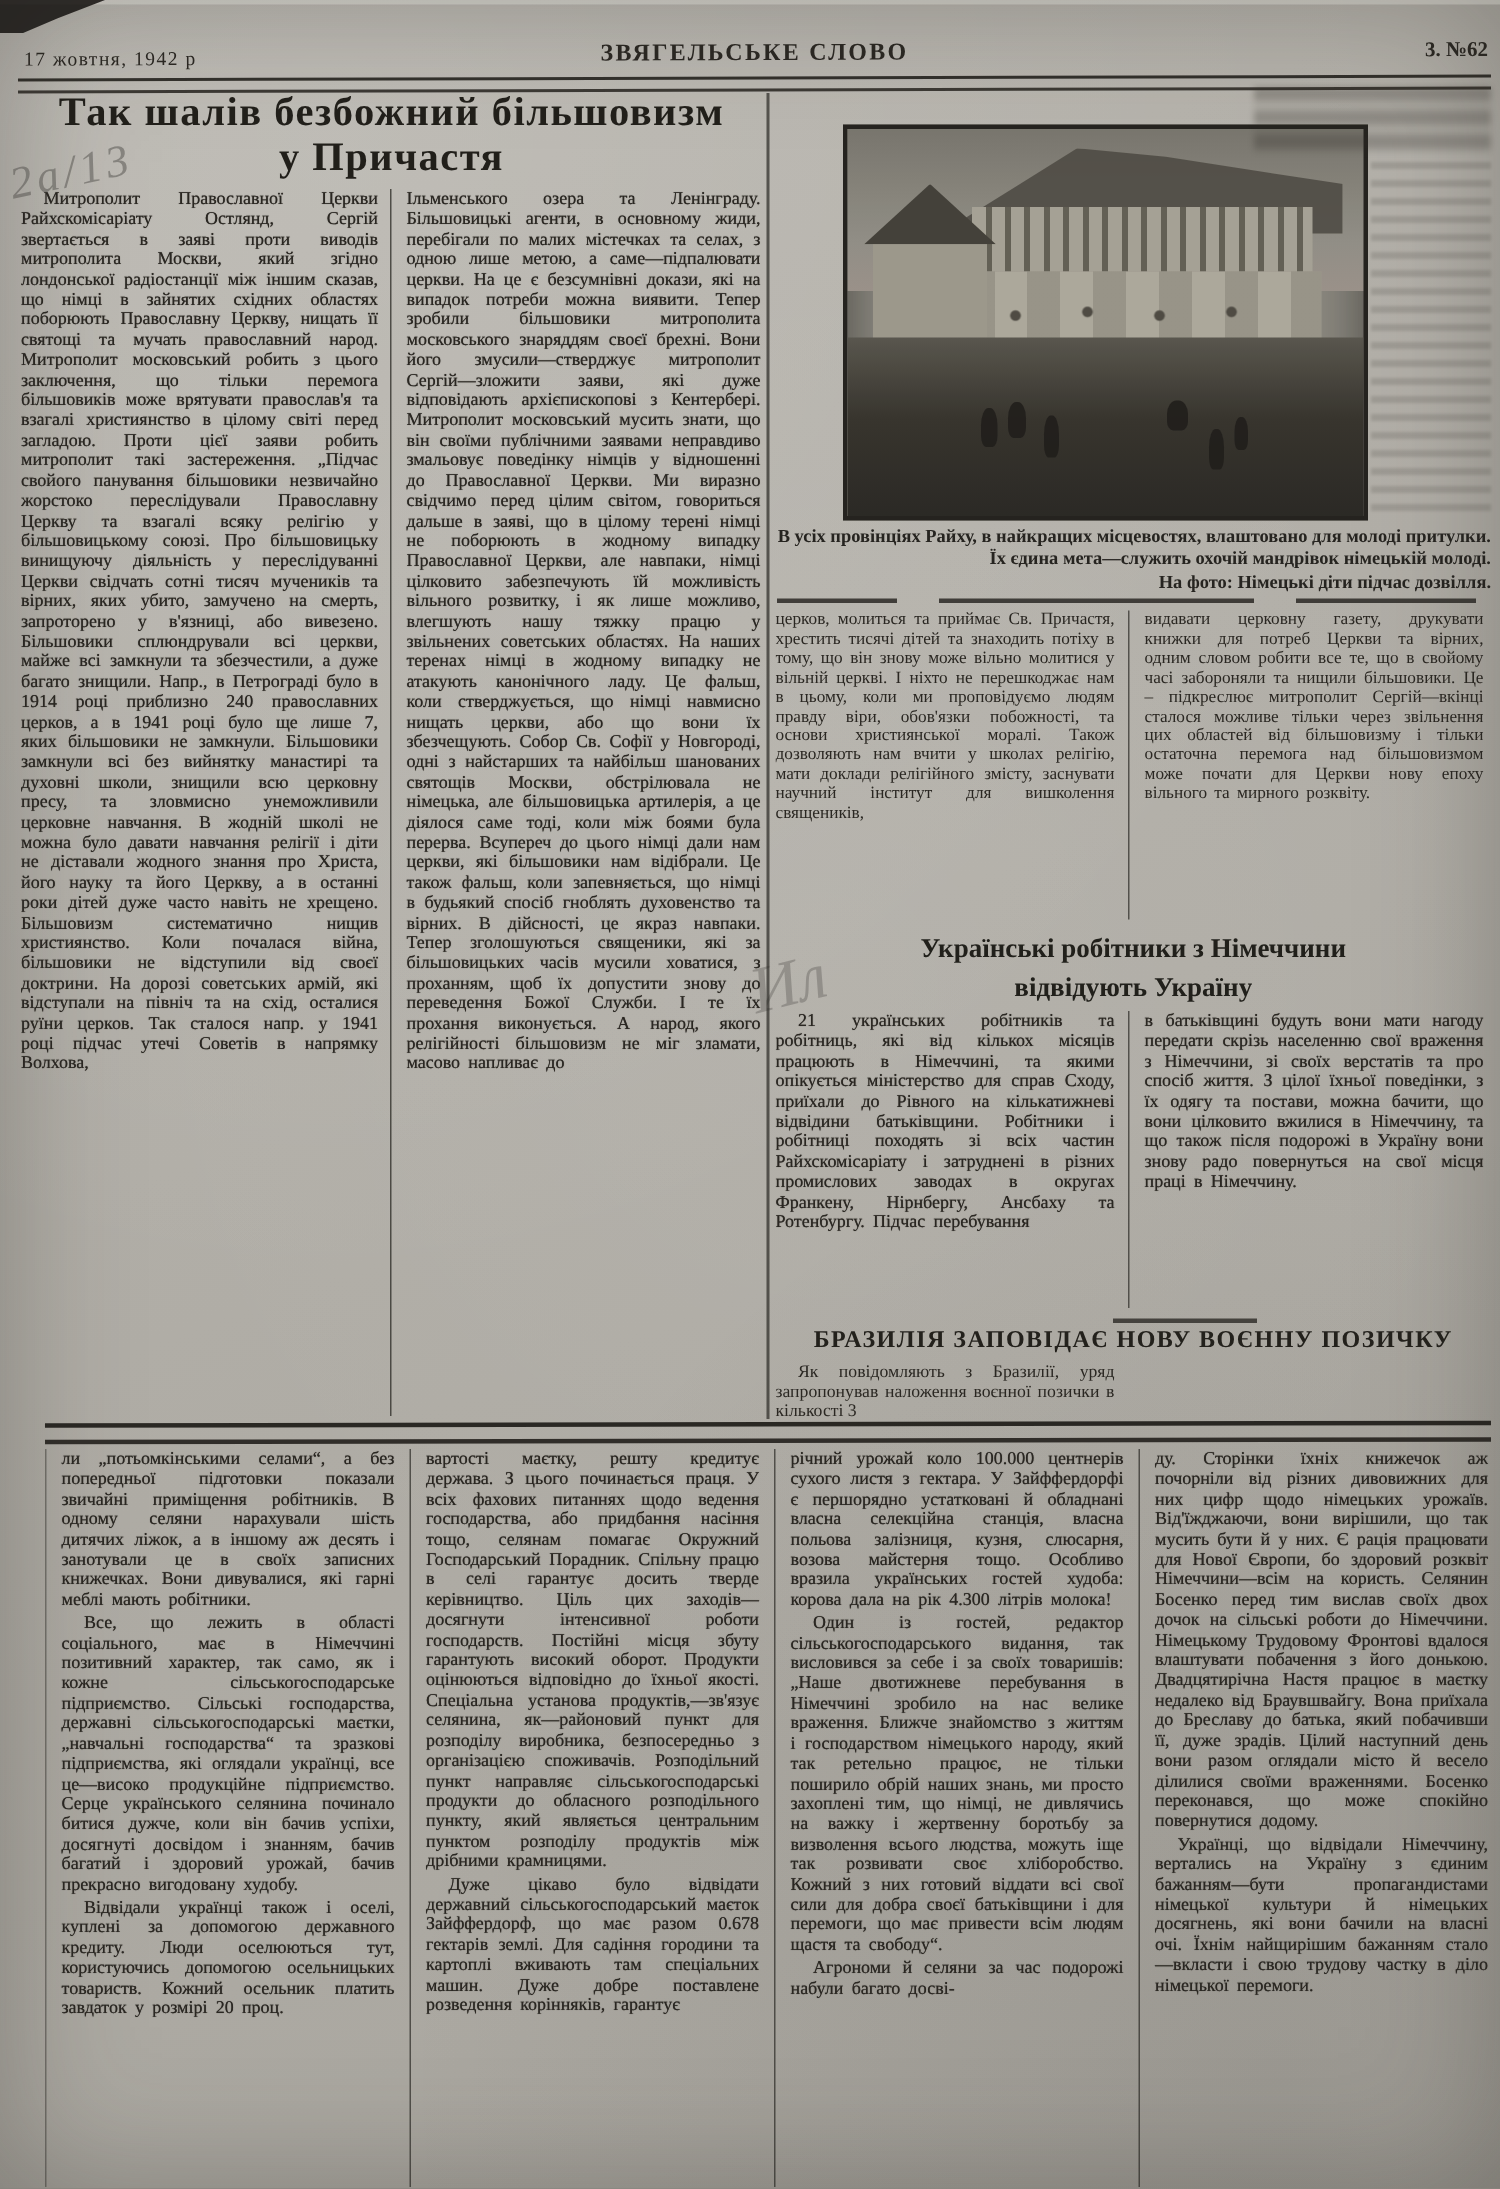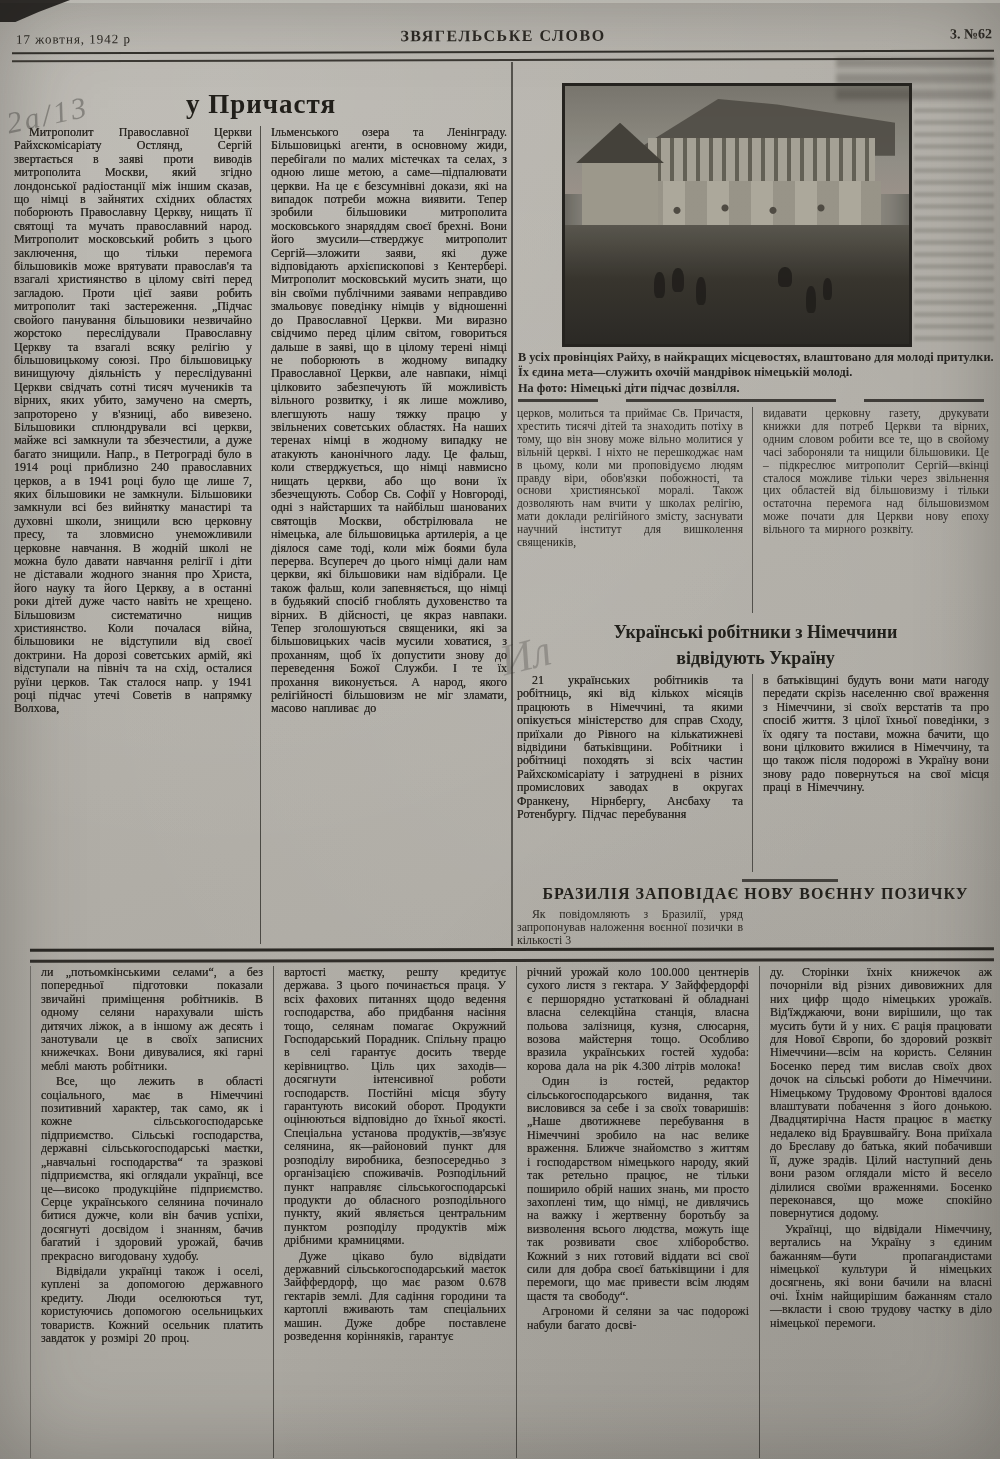--- a/index.html
+++ b/index.html
@@ -75,21 +75,21 @@
 
   .ghost-top-right{position:absolute;left:836px;top:58px;width:158px;height:44px;
     background:repeating-linear-gradient(180deg,rgba(44,41,35,.4) 0 9px,rgba(44,41,35,.12) 9px 16px);
     filter:blur(2px);opacity:.7;}
   .ghost-right{position:absolute;left:914px;top:108px;width:80px;height:240px;
     background:repeating-linear-gradient(180deg,rgba(58,55,48,.22) 0 5px,transparent 5px 12px);
     filter:blur(1.2px);opacity:.8;}
 
   
   .caption{position:absolute;left:518px;top:350px;width:476px;font-size:12.3px;line-height:15px;
-    font-weight:bold;color:#262420;}
+    font-weight:bold;color:#262420;text-align:right;}
   .caption .cap2{margin-top:1px;}
   .caption-rules{position:absolute;left:518px;top:399px;width:476px;display:flex;gap:28px;}
   .caption-rules span{display:block;height:3px;background:#2a2824;opacity:.85;}
   .cr1{width:80px;}.cr2{width:210px;}.cr3{width:120px;}
 
   
   .pair{position:absolute;display:flex;}
   .pair .pc1{width:226px;padding-right:9px;}
   .pair .pc2{width:226px;padding-left:10px;border-left:1.5px solid rgba(42,40,35,.7);}
   .pair-ostland{left:517px;top:407px;width:477px;height:206px;}
@@ -124,21 +124,21 @@
   <div class="header">
     <span class="date">17 жовтня, 1942 р</span>
     <span class="masthead">ЗВЯГЕЛЬСЬКЕ СЛОВО</span>
     <span class="pageno">3. №62</span>
   </div>
   <div class="header-rule"></div>
 
   <div class="pencil pencil-1">2а/13</div>
   <div class="pencil pencil-2">Ил</div>
 
-  <h1 class="ostland-title"><br><span>у Причастя</span></h1>
+  <h1 class="ostland-title"><span>Так шалів безбожний більшовизм</span><br><span>у Причастя</span></h1>
 
   <div class="ostland-cols">
     <div class="col c1 body-txt">
       <p class="para indent">Митрополит Православної Церкви Райхскомісаріату Остлянд, Сергій звертається в заяві проти виводів митрополита Москви, який згідно лондонської радіостанції між іншим сказав, що німці в зайнятих східних областях поборюють Православну Церкву, нищать її святощі та мучать православний народ. Митрополит московський робить з цього заключення, що тільки перемога більшовиків може врятувати православ'я та взагалі християнство в цілому світі перед загладою. Проти цієї заяви робить митрополит такі застереження. „Підчас свойого панування більшовики незвичайно жорстоко переслідували Православну Церкву та взагалі всяку релігію у більшовицькому союзі. Про більшовицьку винищуючу діяльність у переслідуванні Церкви свідчать сотні тисяч мучеників та вірних, яких убито, замучено на смерть, запроторено у в'язниці, або вивезено. Більшовики сплюндрували всі церкви, майже всі замкнули та збезчестили, а дуже багато знищили. Напр., в Петрограді було в 1914 році приблизно 240 православних церков, а в 1941 році було ще лише 7, яких більшовики не замкнули. Більшовики замкнули всі без вийнятку манастирі та духовні школи, знищили всю церковну пресу, та зловмисно унеможливили церковне навчання. В жодній школі не можна було давати навчання релігії і діти не діставали жодного знання про Христа, його науку та його Церкву, а в останні роки дітей дуже часто навіть не хрещено. Більшовизм систематично нищив християнство. Коли почалася війна, більшовики не відступили від своєї доктрини. На дорозі советських армій, які відступали на північ та на схід, осталися руїни церков. Так сталося напр. у 1941 році підчас утечі Советів в напрямку Волхова,</p>
     </div>
     <div class="col c2 body-txt">
       <p class="para">Ільменського озера та Ленінграду. Більшовицькі агенти, в основному жиди, перебігали по малих містечках та селах, з одною лише метою, а саме—підпалювати церкви. На це є безсумнівні докази, які на випадок потреби можна виявити. Тепер зробили більшовики митрополита московського знаряддям своєї брехні. Вони його змусили—стверджує митрополит Сергій—зложити заяви, які дуже відповідають архієпископові з Кентербері. Митрополит московський мусить знати, що він своїми публічними заявами неправдиво змальовує поведінку німців у відношенні до Православної Церкви. Ми виразно свідчимо перед цілим світом, говориться дальше в заяві, що в цілому терені німці не поборюють в жодному випадку Православної Церкви, але навпаки, німці цілковито забезпечують їй можливість вільного розвитку, і як лише можливо, влегшують нашу тяжку працю у звільнених советських областях. На наших теренах німці в жодному випадку не атакують канонічного ладу. Це фальш, коли стверджується, що німці навмисно нищать церкви, або що вони їх збезчещують. Собор Св. Софії у Новгороді, одні з найстарших та найбільш шанованих святощів Москви, обстрілювала не німецька, але більшовицька артилерія, а це діялося саме тоді, коли між боями була перерва. Всупереч до цього німці дали нам церкви, які більшовики нам відібрали. Це також фальш, коли запевняється, що німці в будьякий спосіб гноблять духовенство та вірних. В дійсності, це якраз навпаки. Тепер зголошуються священики, які за більшовицьких часів мусили ховатися, з проханням, щоб їх допустити знову до переведення Божої Служби. І те їх прохання виконується. А народ, якого релігійності більшовизм не міг зламати, масово напливає до</p>
     </div>
   </div>
 

